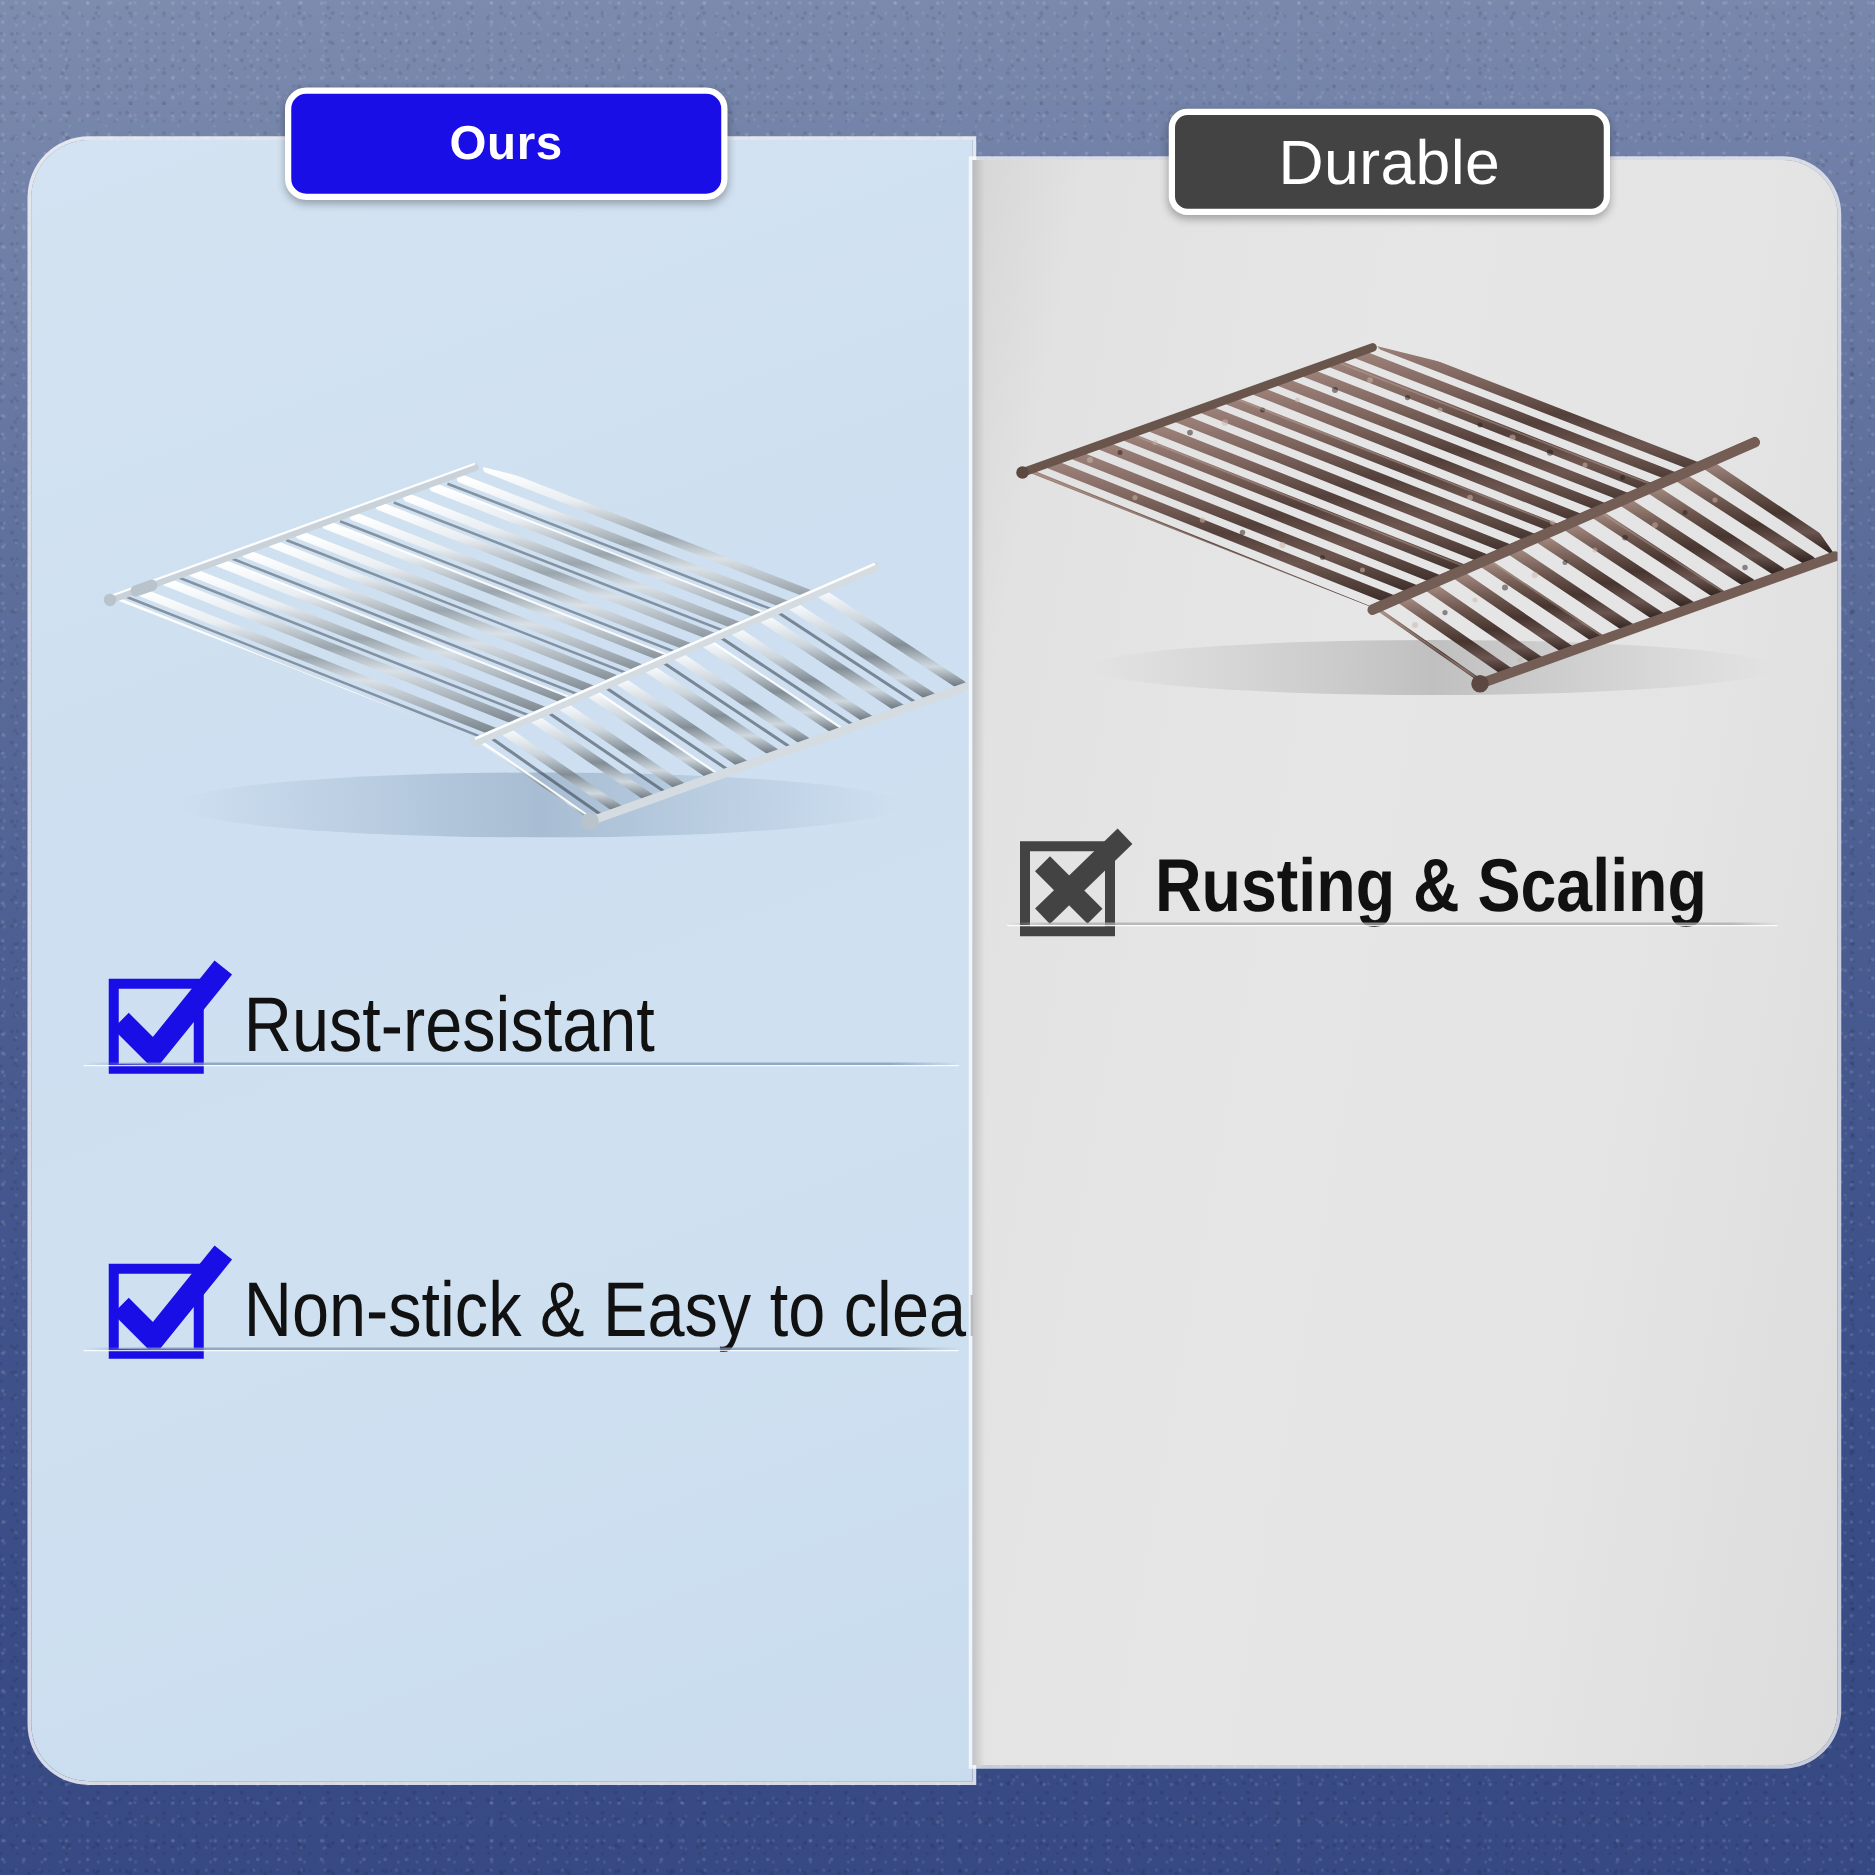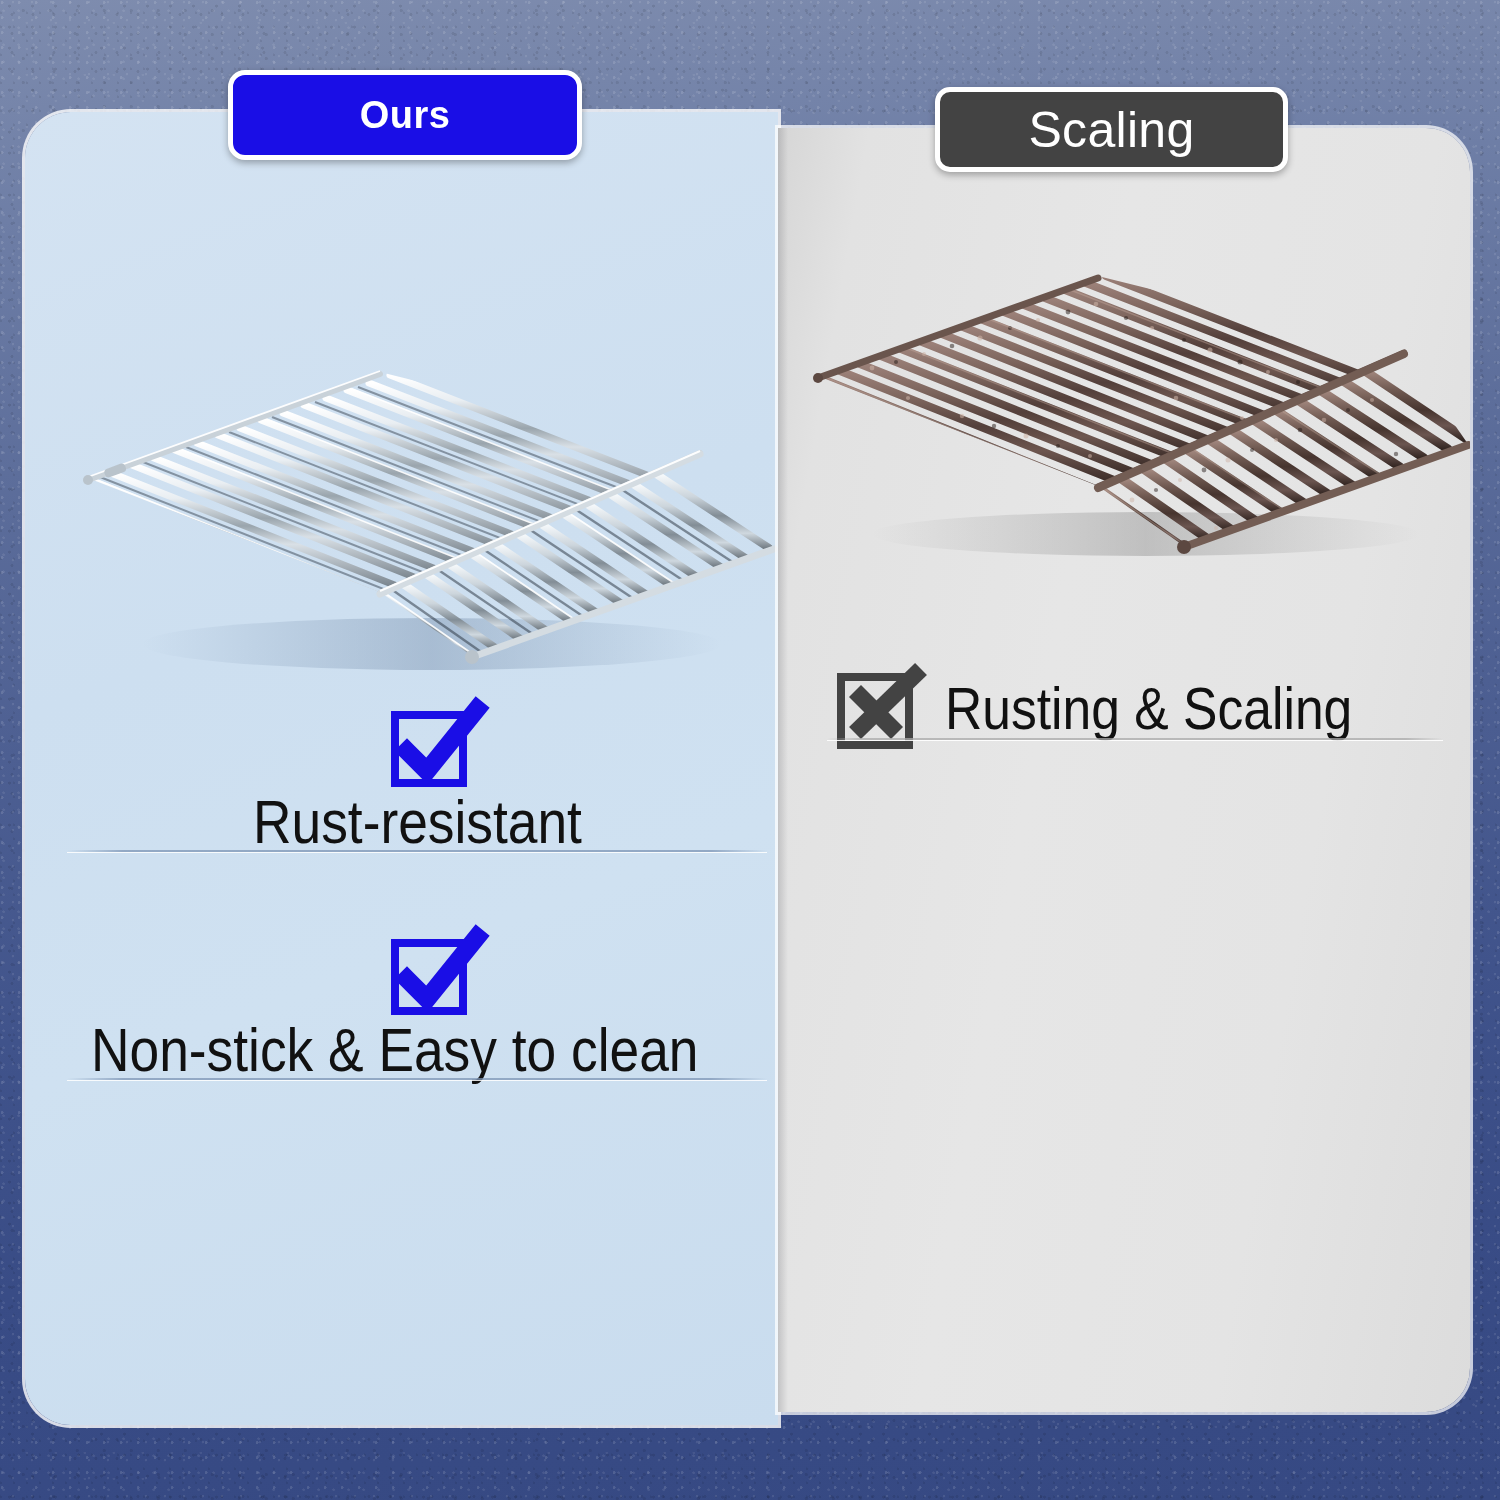--- a/index.html
+++ b/index.html
@@ -69,21 +69,21 @@
   
   .rows{position:absolute;left:0;right:0;}
   .row{
     position:relative;display:flex;align-items:center;box-sizing:border-box;
   }
   .row .label{
     color:#111111;white-space:nowrap;line-height:1;
     transform:scaleX(.86);transform-origin:left center;
   }
   #rows-ours{top:595px;left:42px;width:710px;}
-  #rows-ours .row{height:228px;padding-left:18px;flex-direction:column;}
+  #rows-ours .row{height:228px;padding-left:18px;}
   #rows-ours .label{font-size:62px;margin-left:26px;}
   #rows-others{top:595px;left:820px;width:640px;}
   #rows-others .row{height:228px;padding-left:8px;}
   #rows-others .label{font-size:60px;margin-left:26px;}
 
   .sep{position:absolute;left:0;height:2px;}
   #rows-ours .sep{
     bottom:83px;width:700px;
     background:linear-gradient(90deg,rgba(150,170,195,0) 0%,rgba(126,150,182,.75) 8%,rgba(126,150,182,.75) 92%,rgba(150,170,195,0) 100%);
     box-shadow:0 1px 0 rgba(255,255,255,.85);
@@ -397,34 +397,34 @@
           <line x1="286" y1="220" x2="592" y2="86"></line>
           <line x1="372" y1="279" x2="656" y2="177"></line>
         </g>
         <g fill="#5c4841">
           <circle cx="372" cy="279" r="7"></circle>
           <circle cx="6" cy="110" r="5"></circle>
         </g>
       </svg>
     </div>
 
-    <div class="rows" id="rows-others" style="top:467px;left:49px;width:640px;">
+    <div class="rows" id="rows-others" style="top:467px;left:28px;width:640px;font-weight:bold;">
       <div class="row">
         <span class="mark">
           <svg viewBox="0 0 104 104">
             <rect x="12" y="22" width="68" height="68" fill="none" stroke="#434343" stroke-width="8"></rect>
             <path d="M26 36 L68 78" fill="none" stroke="#434343" stroke-width="17" stroke-linecap="butt"></path>
             <path d="M26 78 L92 14" fill="none" stroke="#434343" stroke-width="17" stroke-linecap="butt"></path>
           </svg>
         </span>
         <span class="label">Rusting &amp; Scaling</span>
         <span class="sep"></span>
       </div>
     </div>
   </div>
 
   <div class="badge" id="badge-ours">
     <span>Ours</span>
   </div>
   <div class="badge" id="badge-others">
-    <span>Scaling</span>
+    <span>Durable</span>
   </div>
 </div>
 
 </body></html>

